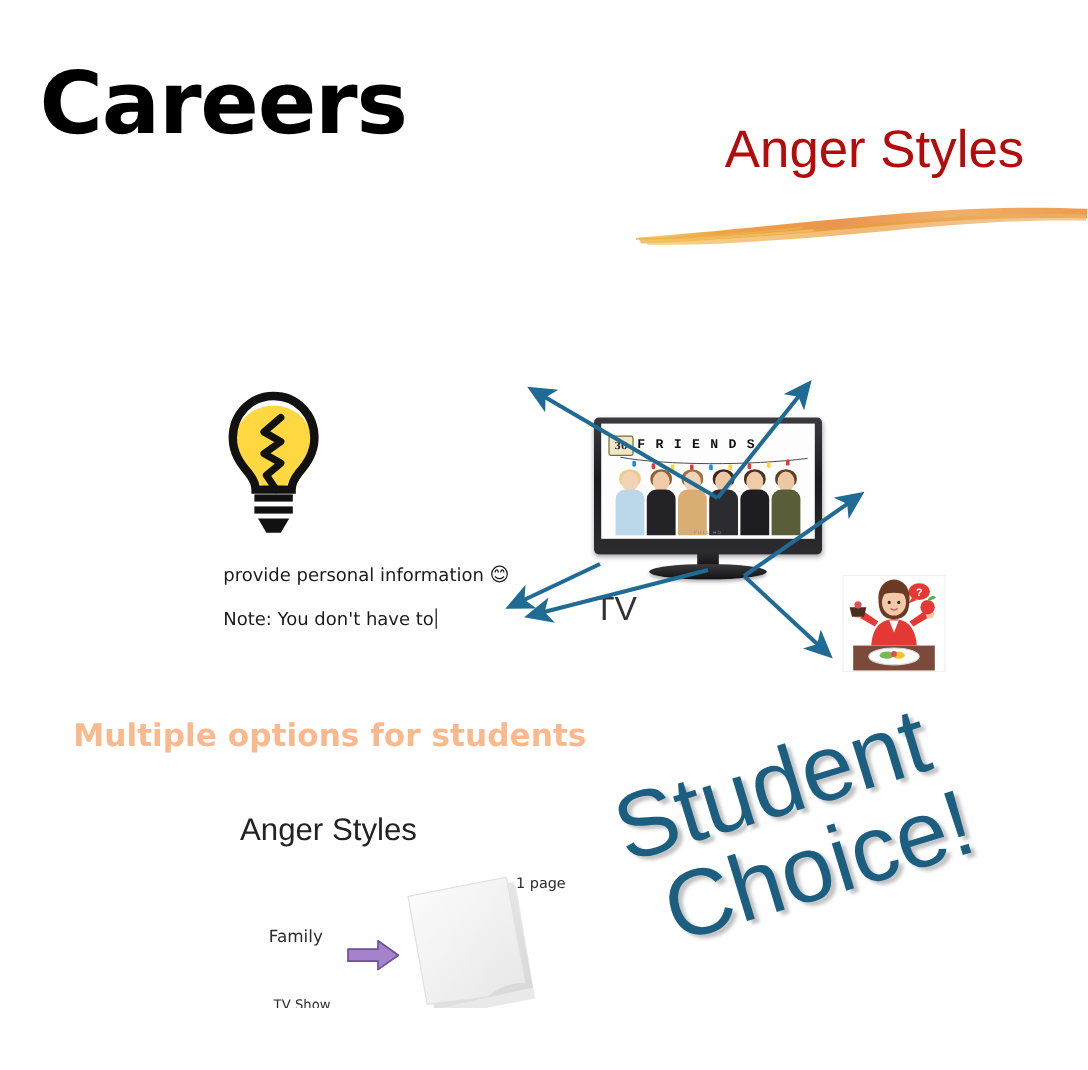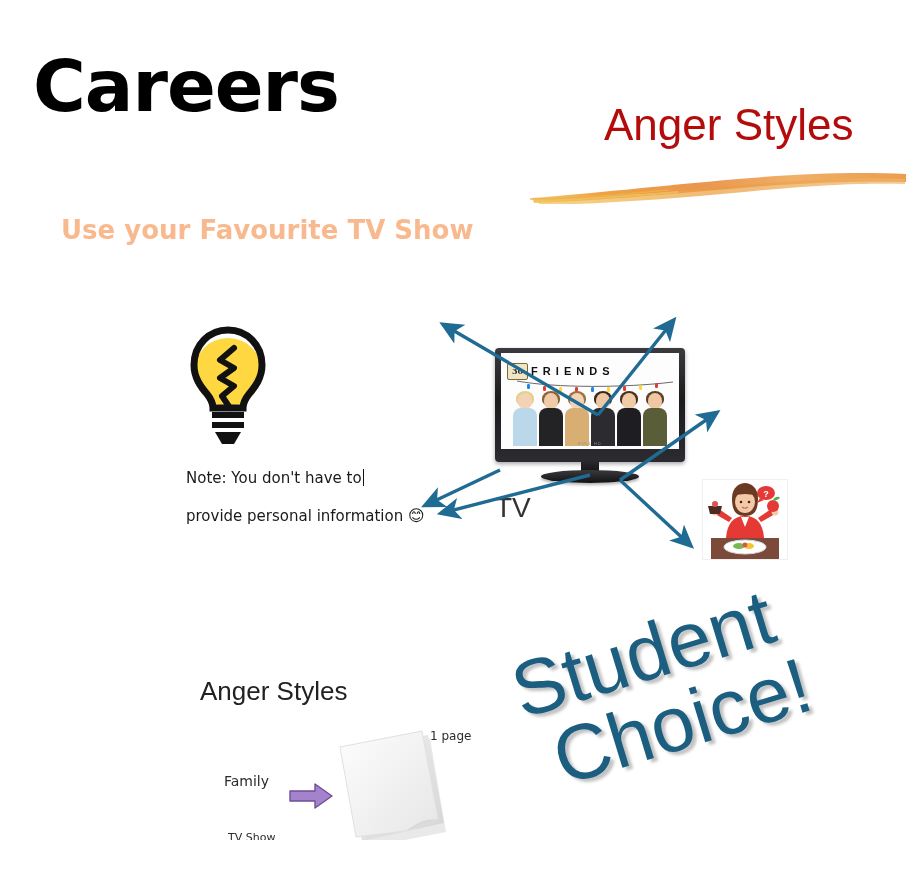--- a/index.html
+++ b/index.html
@@ -107,21 +107,21 @@
   .friends-row{
     position:absolute;left:6px;top:5px;right:4px;height:26px;
     display:flex;align-items:center;gap:3px;
   }
   .badge30{
     width:19px;height:15px;border:1.5px solid #7a6a2a;background:#efe6c8;
     border-radius:2px;display:flex;align-items:center;justify-content:center;
     font-size:8px;font-weight:700;color:#2b2b2b;font-family:"DejaVu Serif",serif;
   }
   .friends-word{
-    display:flex;align-items:center;gap:1px;font-family:Liberation Sans, sans-serif;
+    display:flex;align-items:center;gap:1px;font-family:Liberation Mono, monospace;
     font-weight:700;font-size:11px;color:#111;letter-spacing:1px;
   }
   .lights{position:absolute;left:14px;top:26px;right:10px;height:13px;}
 
   
   .cast{position:absolute;left:2px;right:2px;bottom:4px;height:56px;display:flex;align-items:flex-end;justify-content:center;gap:1px;}
   .person{position:relative;width:25px;height:52px;}
   .p-head{position:absolute;left:50%;margin-left:-7px;top:0;width:14px;height:16px;border-radius:50% 50% 45% 45%;}
   .p-hair{position:absolute;left:50%;margin-left:-9px;top:-2px;width:18px;height:15px;border-radius:50% 50% 40% 40%;}
   .p-body{position:absolute;left:50%;margin-left:-12px;top:15px;width:24px;height:38px;border-radius:8px 8px 0 0;}
@@ -192,34 +192,34 @@
         <stop offset="0.5" stop-color="#E99B3C"></stop>
         <stop offset="1" stop-color="#F0B469"></stop>
       </linearGradient>
     </defs>
     <path d="M4,30 C60,26 130,18 210,11 C280,5 330,4 378,6 L378,14 C330,13 280,14 212,20 C132,27 62,33 6,35 Z" fill="url(#bg1)" opacity="0.92"></path>
     <path d="M10,34 C70,32 140,24 215,17 C285,11 335,9 377,11 L377,16 C334,15 286,17 216,24 C142,31 72,36 12,37 Z" fill="url(#bg2)" opacity="0.7"></path>
     <path d="M6,33 C50,32 100,28 150,24" stroke="#F0C163" stroke-width="2" fill="none" opacity="0.8"></path>
     <path d="M2,31 C40,31 90,27 140,22" stroke="#EDB248" stroke-width="1.4" fill="none" opacity="0.85"></path>
   </svg>
 
-  <div class="subhead subhead-tv">Use your Favourite TV Show</div>
+  <div class="subhead subhead-opts">Multiple options for students</div>
 
   <svg class="bulb" viewBox="0 0 92 128">
     <circle cx="46" cy="48" r="34" fill="#FFD740"></circle>
     <path d="M46 6 C27 6 12 21 12 41 c0 13 7 22 13 29 c4 5 6 9 6 14 l30 0 c0-5 2-9 6-14 c6-7 13-16 13-29 C80 21 65 6 46 6 Z" fill="none" stroke="#111" stroke-width="7"></path>
     <rect x="30" y="88" width="32" height="6" fill="#111"></rect>
     <rect x="30" y="98" width="32" height="6" fill="#111"></rect>
     <path d="M33 108 l26 0 l-7 12 l-12 0 Z" fill="#111"></path>
     <polyline points="52,24 38,36 52,44 38,54 52,62 40,72 48,84" fill="none" stroke="#111" stroke-width="6" stroke-linejoin="round" stroke-linecap="round"></polyline>
   </svg>
 
   <div class="note">
+    <div><span>provide personal information</span> <span class="emoji">😊</span></div>
     <div><span>Note:  You don't have to</span><span class="caret"></span></div>
-    <div><span>provide personal information</span> <span class="emoji">😊</span></div>
   </div>
 
   <div class="tv-wrap">
     <div class="tv-bezel">
       <div class="tv-screen">
         <div class="friends-row">
           <div class="badge30">30</div>
           <div class="friends-word">F R I E N D S</div>
         </div>
         <svg class="lights" viewBox="0 0 160 13" preserveAspectRatio="none">

